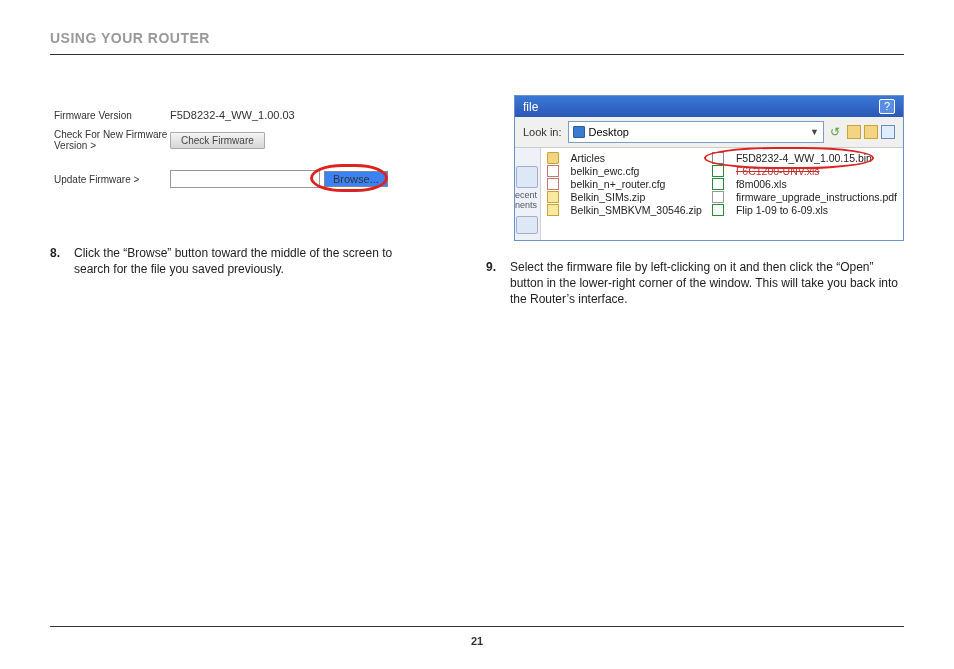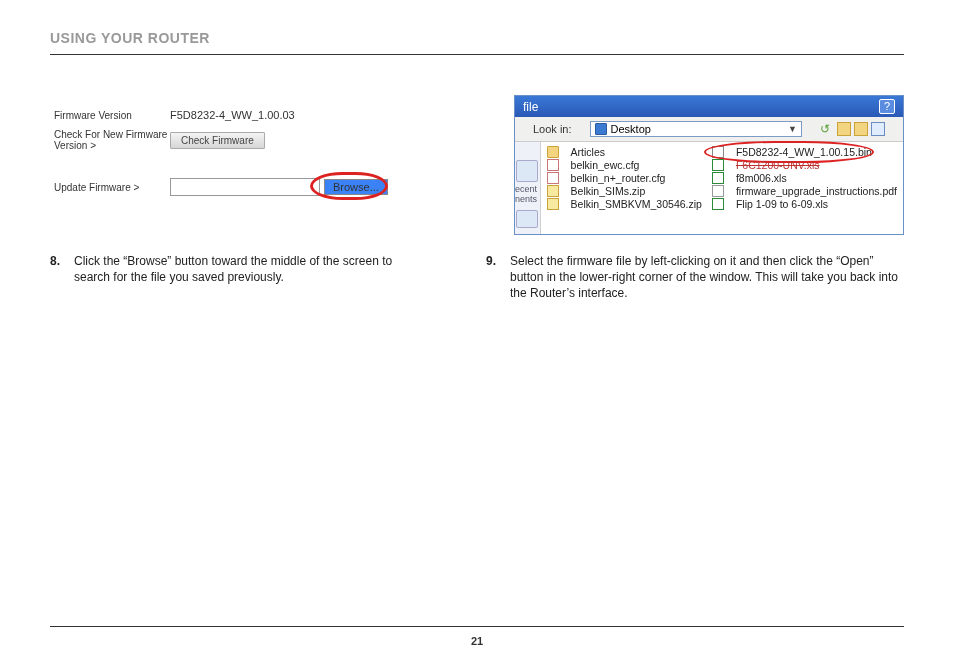--- a/index.html
+++ b/index.html
@@ -103,38 +103,38 @@
     border:1px solid #fff;
     color:#fff;
     width:16px; height:15px;
     font-size:11px;
     text-align:center;
     border-radius:2px;
     line-height:13px;
   }
   .fd-toolbar {
     background:#f0f0ee;
-    padding: 4px 18px;
+    padding: 4px 8px;
     display:flex;
     align-items:center;
-    gap:18px;
+    gap:6px;
     border-bottom:1px solid #ccc;
     justify-content:flex-end;
   }
   .fd-lookin { color:#333; font-size:11px;}
   .fd-combo {
     border:1px solid #7a9cc6;
     background:#fff;
     padding:1px 4px;
     font-size:11px;
     display:inline-flex;
     align-items:center;
     gap:4px;
     flex:1;
-    height:16px;
+    height:22px;
   }
   .fd-iconbar { display:flex; gap:3px; align-items:center;}
   .fd-iconbar span { width:14px; height:14px; display:inline-block; }
   .fd-body { display:flex; height:92px; background:#fff;}
   .fd-side {
     width:34px;
     background:#eef2f8;
     border-right:1px solid #d0d0d0;
     font-size:9px;
     color:#556;
@@ -218,21 +218,21 @@
 
     <div class="firmware-box">
       <div class="fw-row">
         <div class="fw-label">Firmware Version</div>
         <div class="fw-value">F5D8232-4_WW_1.00.03</div>
       </div>
       <div class="fw-row">
         <div class="fw-label" style="line-height:1.1">Check For New Firmware Version &gt;</div>
         <span class="fw-btn">Check Firmware</span>
       </div>
-      <div class="fw-row fw-update-row" style="margin-top:26px">
+      <div class="fw-row fw-update-row" style="margin-top:18px">
         <div class="fw-label">Update Firmware &gt;</div>
         <span class="fw-input"></span>
         <span style="position:relative; display:inline-block;">
           <span class="browse-btn">Browse...</span>
           <span class="red-circle left"></span>
         </span>
       </div>
     </div>
 
     <div class="step">

